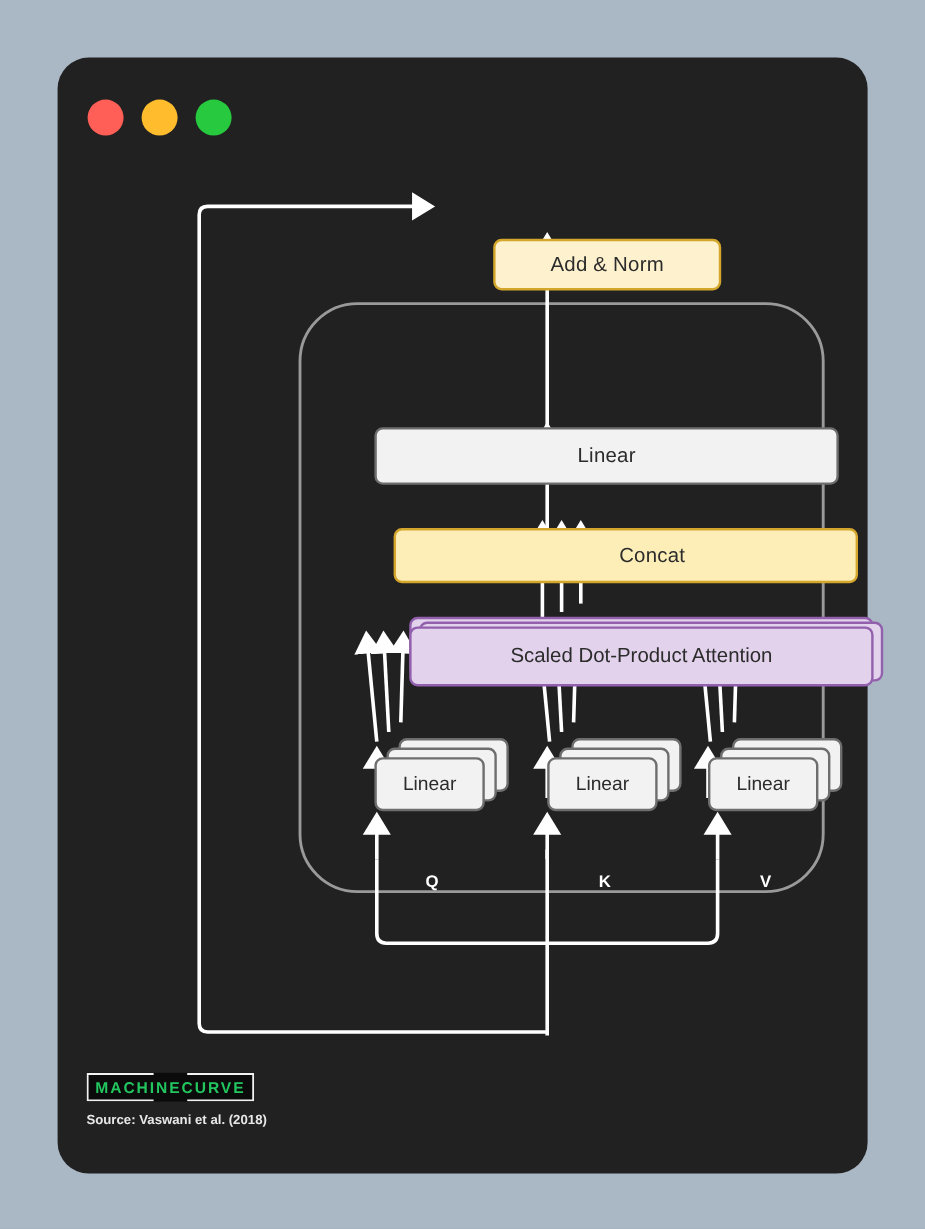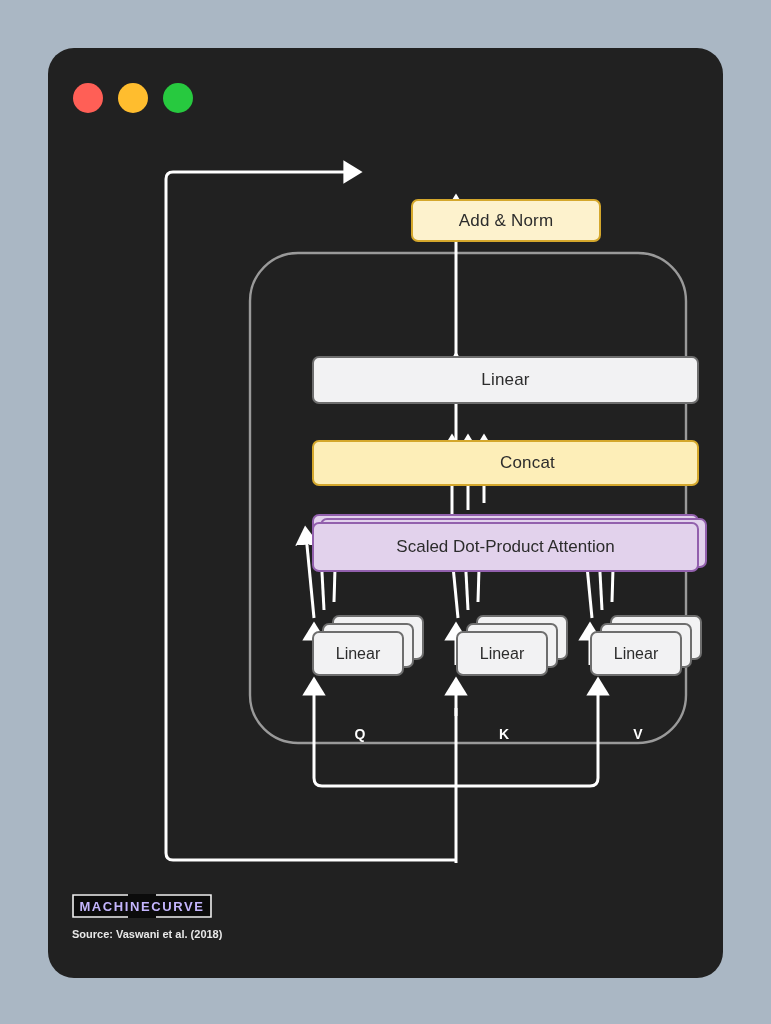--- a/index.html
+++ b/index.html
@@ -83,23 +83,23 @@
     position: absolute;
   }
   .stack .layer {
     position: absolute;
     box-sizing: border-box;
     border-radius: 7px;
   }
   
   #addnorm { left: 363px; top: 151px; width: 190px; height: 43px; }
   #linear-top { left: 264px; top: 308px; width: 387px; height: 48px; }
-  #concat { left: 264px; top: 392px; width: 387px; height: 46px; padding-left: 44px; }
+  #concat { left: 280px; top: 392px; width: 387px; height: 46px; padding-left: 44px; }
   #attn-stack { left: 264px; top: 466px; width: 400px; height: 58px; }
-  #attn-stack .layer { width: 387px; height: 50px; }
+  #attn-stack .layer { width: 387px; height: 50px; margin-left: 29px; }
   #attn-stack .l2 { left: 8px; top: 4px; }
   #attn-stack .l1 { left: 0px; top: 8px;
       display: flex; align-items: center; justify-content: center;
       color:#2c2c2c; font-size:17px; }
   .lin-stack { width: 112px; height: 65px; }
   .lin-stack .layer { width: 92px; height: 45px; background: #f2f2f3; border: 2px solid #6e6e6e; }
   .lin-stack .l3 { left: 20px; top: 0px; }
   .lin-stack .l2 { left: 10px; top: 8px; }
   .lin-stack .l1 { left: 0px; top: 16px;
       display:flex; align-items:center; justify-content:center;
@@ -121,21 +121,21 @@
   #lbl-k { left: 444px; }
   #lbl-v { left: 578px; }
   
   #logo {
     position: absolute;
     left: 24px;
     top: 846px;
     width: 140px;
     height: 24px;
     background: #0b0b0b;
-    color: #c4b5fd;
+    color: #22c55e;
     font-size: 13px;
     font-weight: bold;
     letter-spacing: 1.6px;
     display: flex;
     align-items: center;
     justify-content: center;
   }
   #logo .brk {
     position: absolute;
     left: 0; top: 0; right: 0; bottom: 0;

